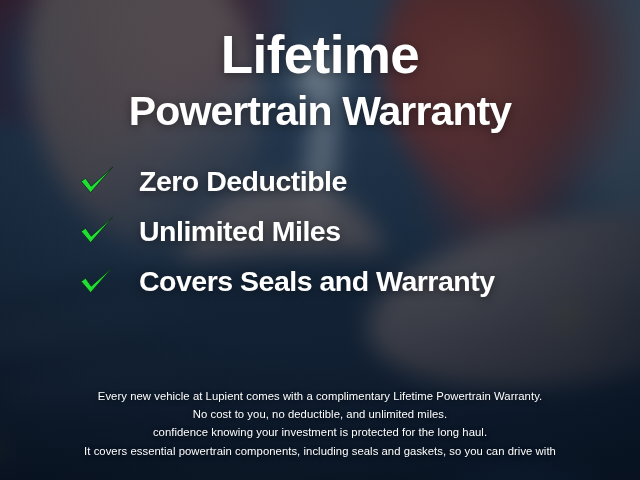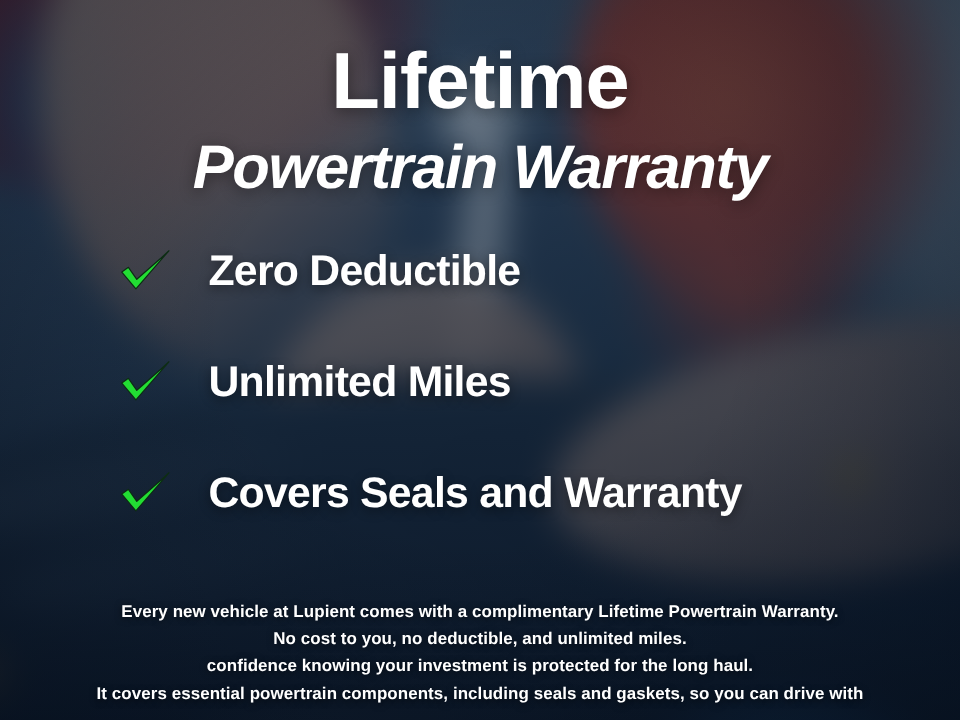--- a/index.html
+++ b/index.html
@@ -147,50 +147,50 @@
   .headline {
     color:#ffffff;
     font-weight:bold;
     text-align:center;
     line-height:1.0;
     letter-spacing:-0.6px;
     text-shadow:0 2px 10px rgba(0,0,0,0.42);
     white-space:nowrap;
   }
   #title-line-1 { font-size:53px; }
-  #title-line-2 { font-size:41px; margin-top:10px; letter-spacing:-0.9px;font-style:italic; }
+  #title-line-2 { font-size:41px; margin-top:10px; letter-spacing:-0.9px; }
 
   
   #bullets {
     margin-top:30px;
     width:100%;
     padding-left:78px;
     display:flex; flex-direction:column;
-    gap:36px;
+    gap:12px;
   }
   .bullet { display:flex; align-items:center; gap:23px; }
   .check-icon { width:38px; height:38px; flex:0 0 38px; display:block; }
   .bullet-label {
     color:#ffffff;
     font-weight:bold;
     font-size:28.5px;
     letter-spacing:-0.5px;
     white-space:nowrap;
     text-shadow:0 2px 8px rgba(0,0,0,0.45);
   }
 
   
   #footer-text {
     margin-top:auto;
-    margin-bottom:8px;
+    margin-bottom:20px;
     width:600px;
     text-align:center;
     color:#ffffff;
     font-size:11.3px;
-    font-weight:bold;
+    font-weight:normal;
     line-height:1.62;
     letter-spacing:0.05px;
     text-shadow:0 1px 5px rgba(0,0,0,0.6);
   }
   #footer-text .fline { display:block; }
 </style>
 </head>
 <body>
 
 <div id="banner">

